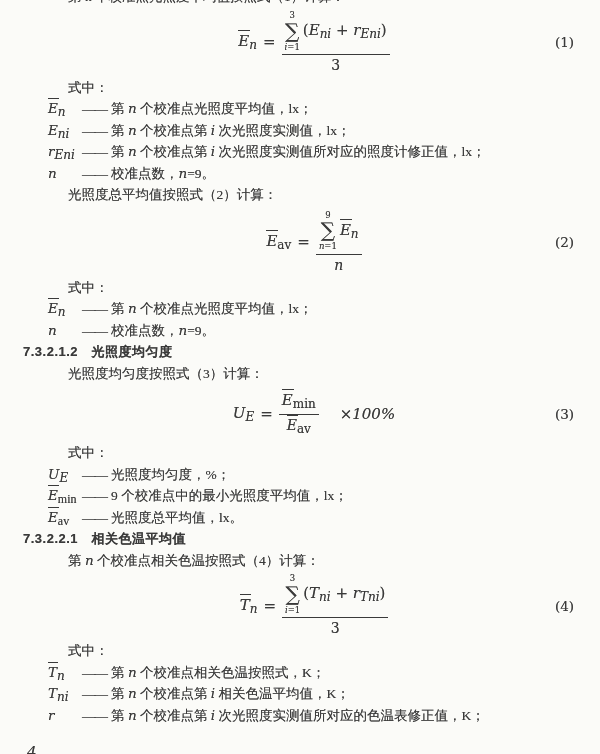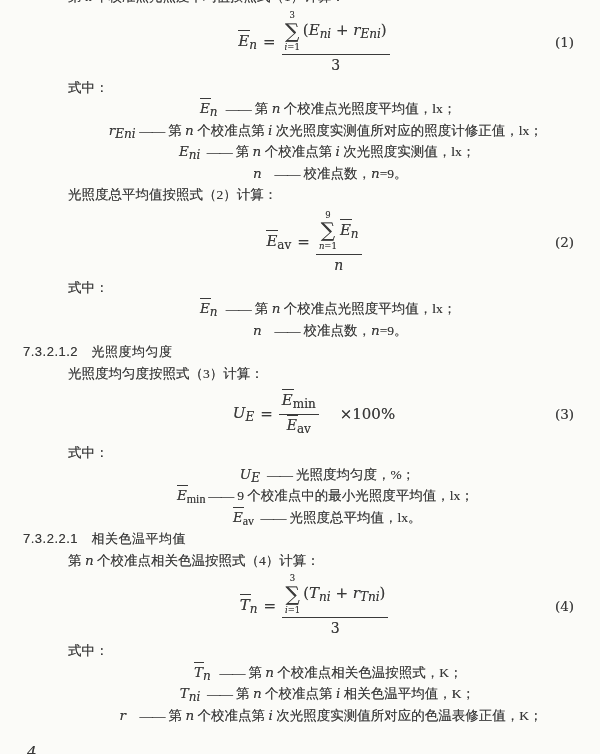--- a/index.html
+++ b/index.html
@@ -12,44 +12,44 @@
     color:#3a3a3a;
     font-family:"Liberation Serif","DejaVu Serif",serif;
     font-size:13.5px;
     text-shadow:0 0 .4px rgba(58,58,58,.65);
   }
   .row{height:21.5px;line-height:21.5px;white-space:pre;}
   .label,.para{margin-left:68px;}
   .heading{
     margin-left:23px;
     font-family:"Liberation Sans","DejaVu Sans",sans-serif;
-    font-weight:400;font-size:13px;letter-spacing:.5px;
+    font-weight:700;font-size:13px;letter-spacing:.5px;
   }
-  .def{margin-left:48px;text-align:center;}
+  .def{margin-left:48px;}
   .def .sym{display:inline-block;min-width:34px;}
   .it{font-family:"DejaVu Serif",serif;font-style:italic;}
   .sb{font-size:12px;vertical-align:-3px;letter-spacing:0;}
   .ov{position:relative;}
   .ov::after{content:"";position:absolute;left:0;right:-1px;top:-2px;height:0;border-top:1.2px solid currentColor;}
   .dash{letter-spacing:-1px;margin-right:4px;}
   
   .fblock{position:relative;display:flex;justify-content:center;align-items:center;}
   #f1{margin:3px 0 3px;}
   #f2{margin:5px 0 3px;}
   #f3{margin:7px 0 6px;}
   #f4{margin:3px 0 3px;}
   .fwrap{display:flex;align-items:center;margin-left:28px;font-family:"DejaVu Serif",serif;font-size:15px;}
   .eq{margin:0 6px;}
   .frac{display:inline-flex;flex-direction:column;align-items:center;}
   .fnum{display:flex;align-items:center;padding:0 3px 3px;}
   .fden{align-self:stretch;text-align:center;border-top:1.1px solid currentColor;padding-top:2px;font-size:14px;line-height:1.2;}
   .sum{display:inline-flex;flex-direction:column;align-items:center;line-height:1;margin-right:3px;}
   .sum .slim{font-size:8.5px;line-height:1;}
   .sum .sig{font-size:20px;line-height:1;padding:1px 0 2px;}
-  .tail{margin-left:21px;}
+  .tail{margin-left:21px;font-style:italic;}
   .eqno{position:absolute;right:26px;top:50%;transform:translateY(-50%);font-family:"DejaVu Serif",serif;font-size:13.5px;}
   
   .topcut{height:8px;overflow:hidden;}
   .topcut .row{transform:translateY(-14px);}
   
   .pageno{
     position:absolute;left:27px;bottom:-7px;
     font-family:"DejaVu Serif",serif;font-style:italic;font-size:15px;
   }
 </style>
@@ -76,22 +76,22 @@
             <span class="expr"><span>(</span><span class="it">E</span><span class="it sb">ni</span><span> + </span><span class="it">r</span><span class="it sb">Eni</span><span>)</span></span>
           </span>
           <span class="fden"><span>3</span></span>
         </span>
       </span>
       <span class="eqno">(1)</span>
     </div>
   <div>
       <div class="row label"><span>式中：</span></div>
       <div class="row def"><span class="sym"><span class="it ov">E</span><span class="it sb">n</span></span><span><span class="dash">——</span><span>第 </span><span class="it">n</span><span> 个校准点光照度平均值，lx；</span></span></div>
+      <div class="row def"><span class="sym"><span class="it">E</span><span class="it sb">ni</span></span><span><span class="dash">——</span><span>第 </span><span class="it">n</span><span> 个校准点第 </span><span class="it">i</span><span> 次光照度实测值，lx；</span></span></div>
       <div class="row def"><span class="sym"><span class="it">r</span><span class="it sb">Eni</span></span><span><span class="dash">——</span><span>第 </span><span class="it">n</span><span> 个校准点第 </span><span class="it">i</span><span> 次光照度实测值所对应的照度计修正值，lx；</span></span></div>
-      <div class="row def"><span class="sym"><span class="it">E</span><span class="it sb">ni</span></span><span><span class="dash">——</span><span>第 </span><span class="it">n</span><span> 个校准点第 </span><span class="it">i</span><span> 次光照度实测值，lx；</span></span></div>
       <div class="row def"><span class="sym"><span class="it">n</span></span><span><span class="dash">——</span><span>校准点数，</span><span class="it">n</span><span>=9。</span></span></div>
       <div class="row para"><span>光照度总平均值按照式（2）计算：</span></div>
     </div>
 
   <div class="fblock" id="f2">
       <span class="fwrap">
         <span><span class="it ov">E</span><span class="sb">av</span></span>
         <span class="eq">=</span>
         <span class="frac">
           <span class="fnum">

